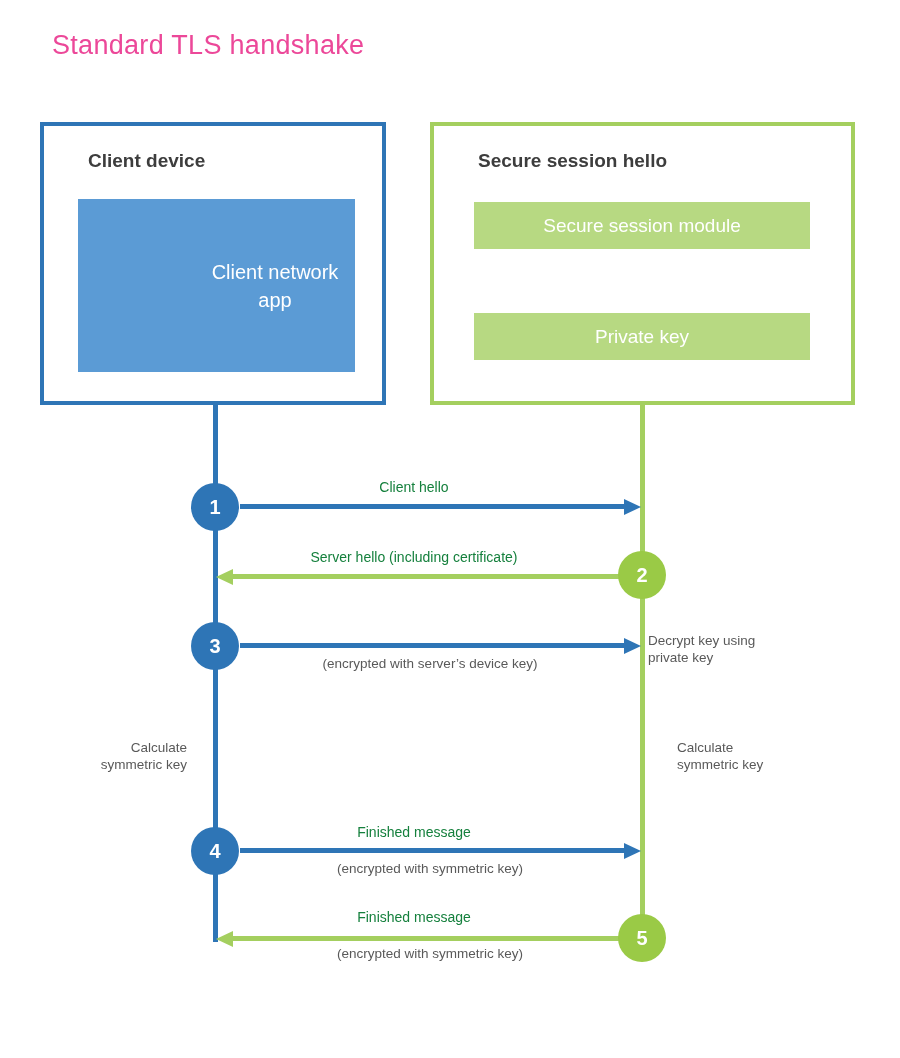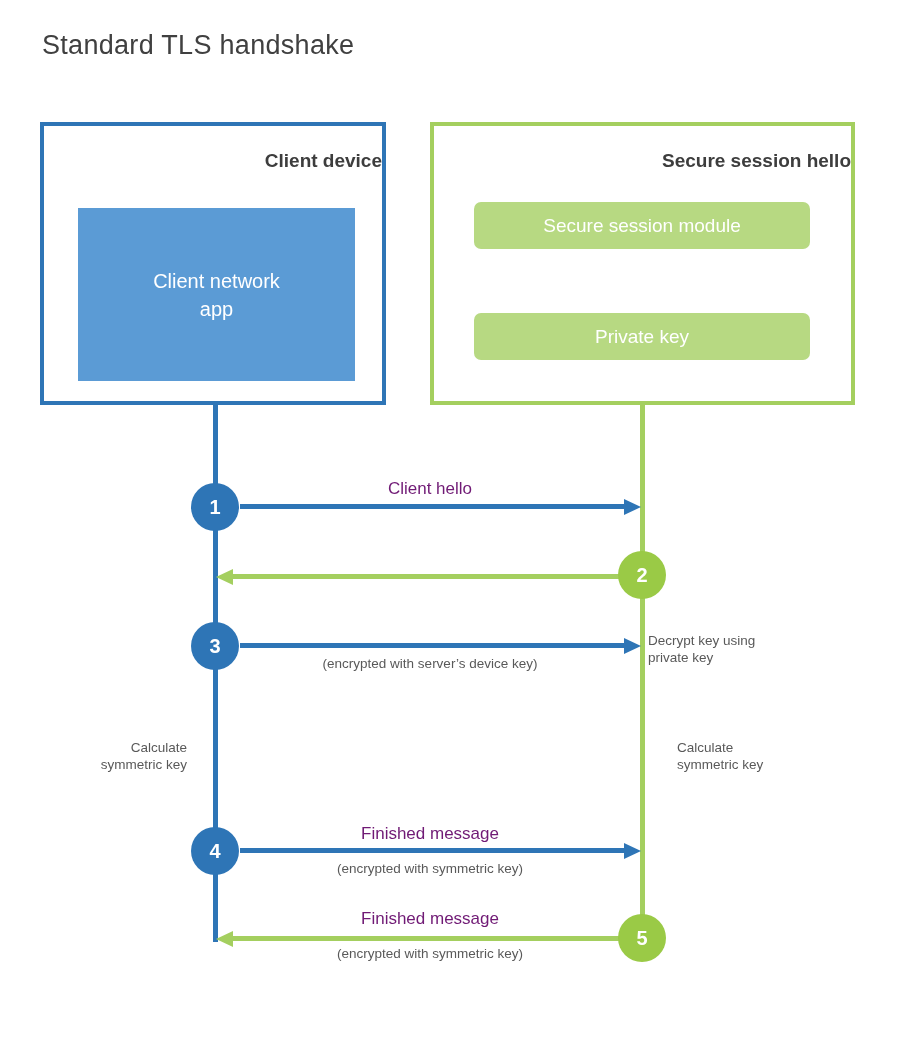--- a/index.html
+++ b/index.html
@@ -4,42 +4,42 @@
 <style>
   html,body{margin:0;padding:0;background:#ffffff;}
   .canvas{
     position:relative;
     width:900px;height:1058px;
     background:#ffffff;
     font-family:"Liberation Sans","DejaVu Sans",sans-serif;
     overflow:hidden;
   }
   .page-title{
-    position:absolute;left:42px;top:30px;
-    font-size:27px;font-weight:300;color:#404040;letter-spacing:.3px;
+    position:absolute;left:52px;top:30px;
+    font-size:27px;font-weight:300;color:#ec4899;letter-spacing:.3px;
   }
   
   .box{position:absolute;top:122px;height:283px;box-sizing:border-box;background:#fff;}
   .client-box{left:40px;width:346px;border:4px solid #2e75b6;}
   .server-box{left:430px;width:425px;border:4px solid #a4cf5f;}
   .box-title{
-    margin-top:24px;text-align:right;
-    font-size:19px;font-weight:700;color:#3d3d3d;
+    margin-top:24px;text-align:left;
+    font-size:19px;font-weight:700;color:#3d3d3d;padding-left:44px;
   }
   .client-app{
     position:absolute;left:78px;top:199px;width:277px;height:173px;
-    background:#5b9bd5;display:flex;align-items:center;justify-content:center;margin-top:9px;
+    background:#5b9bd5;display:flex;align-items:center;justify-content:flex-end;
   }
   .client-app .app-text{
     width:160px;text-align:center;color:#ffffff;font-size:20px;line-height:28px;
   }
   .server-bar{
     position:absolute;left:474px;width:336px;height:47px;
     background:#b7d982;display:flex;align-items:center;justify-content:center;
-    color:#ffffff;font-size:19px;border-radius:7px;
+    color:#ffffff;font-size:19px;
   }
   .bar-1{top:202px;}.bar-2{top:264px;}.bar-3{top:313px;}
   
   .vline{position:absolute;top:405px;width:5px;}
   .vline-client{left:213px;height:537px;background:#2e75b6;}
   .vline-server{left:640px;height:534px;background:#a4cf5f;}
   
   .hline{position:absolute;height:5px;}
   .hline-blue{background:#2e75b6;}
   .hline-green{background:#a4cf5f;}
@@ -49,22 +49,22 @@
   
   .step-circle{
     position:absolute;width:48px;height:48px;border-radius:50%;
     display:flex;align-items:center;justify-content:center;
     color:#ffffff;font-size:20px;font-weight:700;
   }
   .circle-blue{background:#2e75b6;left:191px;}
   .circle-green{background:#9aca46;left:618px;}
   
   .msg-label{
-    position:absolute;left:230px;width:400px;text-align:center;
-    font-size:17px;color:#701a75;
+    position:absolute;left:214px;width:400px;text-align:center;
+    font-size:14px;color:#15803d;
   }
   .msg-sub{
     position:absolute;left:230px;width:400px;text-align:center;
     font-size:13.5px;color:#595959;
   }
   .side-note{
     position:absolute;font-size:13.5px;line-height:17px;color:#595959;
   }
   .note-decrypt{left:648px;top:632px;width:130px;text-align:left;}
   .note-calc-left{left:92px;top:739px;width:95px;text-align:right;}
@@ -95,20 +95,21 @@
   </div>
 
   <div class="vline vline-client"></div>
   <div class="vline vline-server"></div>
 
   <div class="msg-label" style="top:479px">Client hello</div>
   <div class="hline hline-blue" style="left:240px;top:504px;width:385px"></div>
   <div class="ah ah-right" style="left:624px;top:499px"></div>
   <div class="step-circle circle-blue" style="top:483px">1</div>
 
+  <div class="msg-label" style="top:549px">Server hello (including certificate)</div>
   <div class="hline hline-green" style="left:233px;top:574px;width:387px"></div>
   <div class="ah ah-left" style="left:216px;top:569px"></div>
   <div class="step-circle circle-green" style="top:551px">2</div>
 
   <div class="msg-sub" style="top:656px">(encrypted with server’s device key)</div>
   <div class="hline hline-blue" style="left:240px;top:643px;width:385px"></div>
   <div class="ah ah-right" style="left:624px;top:638px"></div>
   <div class="step-circle circle-blue" style="top:622px">3</div>
 
   <div class="side-note note-decrypt">Decrypt key using private key</div>

